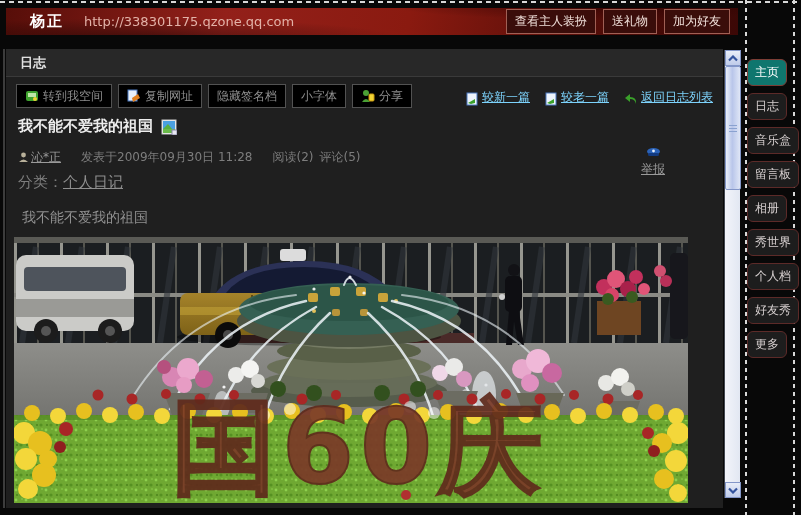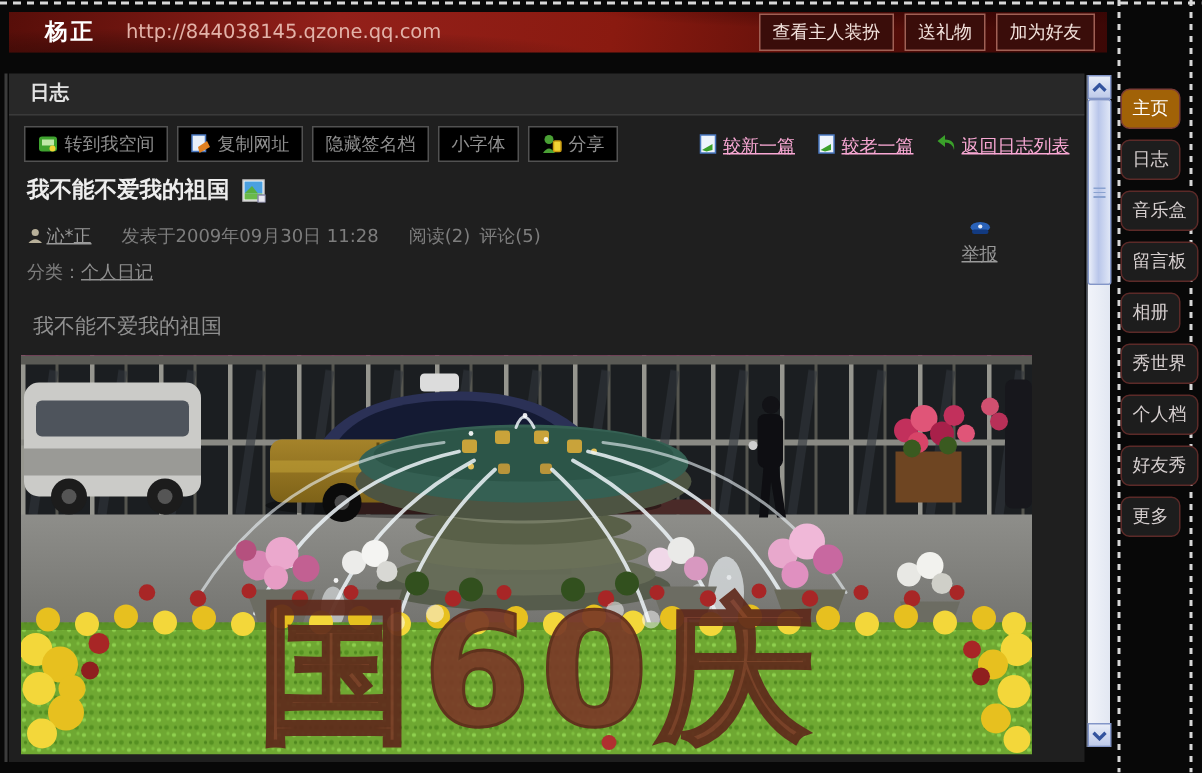--- a/index.html
+++ b/index.html
@@ -31,32 +31,32 @@
 
   
   .content { position:absolute; left:6px; top:49px; width:717px; height:459px;
              background:#1f1f1f; overflow:hidden; }
   .sec-head { height:28px; background:#282828; border-bottom:1px solid #3a3a3a;
               color:#e2e2e2; font-weight:bold; font-size:13px; line-height:28px; padding-left:14px; }
   .tool-row { position:absolute; left:10px; top:35px; display:flex; gap:6px; }
   .tbtn { display:flex; align-items:center; gap:4px; background:#000000; border:1px solid #525252;
           color:#8f8f8f; font-size:12px; padding:3px 8px; height:24px; cursor:pointer; font-family:inherit; white-space:nowrap; }
   .nav-links { position:absolute; top:40px; right:10px; display:flex; gap:14px; align-items:center; }
-  .glink { color:#f9a8d4; font-size:12px; text-decoration:underline; display:flex; align-items:flex-start; gap:3px; cursor:pointer; }
+  .glink { color:#7dd3fc; font-size:12px; text-decoration:underline; display:flex; align-items:flex-end; gap:3px; cursor:pointer; }
   .ic { display:inline-block; line-height:0; }
 
   .post-title { position:absolute; left:12px; top:68px; color:#ededed; font-size:15px; font-weight:bold;
                 display:flex; align-items:center; gap:8px; }
   .meta-row { position:absolute; left:12px; top:100px; color:#7d7d7d; font-size:12px;
               display:flex; align-items:center; gap:6px; }
   .meta-row .author { color:#9a9a9a; text-decoration:underline; cursor:pointer; display:flex; align-items:center; gap:2px; }
   .meta-gap { display:inline-block; width:8px; }
   .report { position:absolute; top:98px; right:58px; color:#9a9a9a; font-size:12px;
             text-decoration:underline; display:flex; align-items:center; gap:3px; cursor:pointer;flex-direction:column; }
-  .cat-row { position:absolute; left:12px; top:124px; color:#7d7d7d; font-size:12px; }
+  .cat-row { position:absolute; left:12px; top:124px; color:#7d7d7d; font-size:15px; }
   .cat-row a { color:#8f8f8f; text-decoration:underline; cursor:pointer; }
   .body-text { position:absolute; left:16px; top:160px; color:#909090; font-size:14px; }
   .photo { position:absolute; left:8px; top:188px; width:674px; height:224px; background:#ec4899; }
 
   
   .sbar { position:absolute; left:724px; top:50px; width:16px; height:448px;
           background:linear-gradient(to right,#f2f4fa,#e2e7f2); border-left:1px solid #41464f; }
   .sbtn { position:absolute; left:0; width:16px; height:16px;
           background:linear-gradient(to bottom,#e8edf8,#bfcbea); border:1px solid #8396c8;
           display:flex; align-items:center; justify-content:center; cursor:pointer; }
@@ -64,36 +64,36 @@
   .thumb { position:absolute; left:0; top:16px; width:16px; height:124px;
            background:linear-gradient(to right,#e9eef9 0%,#b9c6ea 45%,#dfe6f6 100%);
            border:1px solid #8396c8; border-radius:2px; cursor:pointer; }
   .grip { position:absolute; left:3px; top:58px; width:8px; height:8px;
           background:repeating-linear-gradient(to bottom,#8aa2d0 0 1px,transparent 1px 3px); }
 
   
   .side-tabs { position:absolute; left:747px; top:59px; width:54px; }
   .stab { display:table; background:#1d1d1d; border:1px solid #5c2a28; border-radius:6px;
           color:#d6cfcf; font-size:12px; padding:4px 7px; margin-bottom:7px; cursor:pointer; white-space:nowrap; }
-  .stab.active { background:#a16207; border-color:#7c3d35; color:#fff; }
+  .stab.active { background:#0f766e; border-color:#7c3d35; color:#fff; }
 
   svg text { font-family:"DejaVu Sans",sans-serif; }
 </style>
 </head>
 <body>
 
 <div class="stage">
   <div class="dash-h"></div>
   <div class="dash-v inner"></div>
   <div class="dash-v outer"></div>
   <div class="left-edge"></div>
 
   <div class="banner">
     <span class="owner">杨正</span>
-    <span class="qurl">http://844038145.qzone.qq.com</span>
+    <span class="qurl">http://338301175.qzone.qq.com</span>
     <div class="banner-btns">
       <button class="rbtn">查看主人装扮</button>
       <button class="rbtn">送礼物</button>
       <button class="rbtn">加为好友</button>
     </div>
   </div>
 
   <div class="content">
     <div class="sec-head">
       <span>日志</span>

